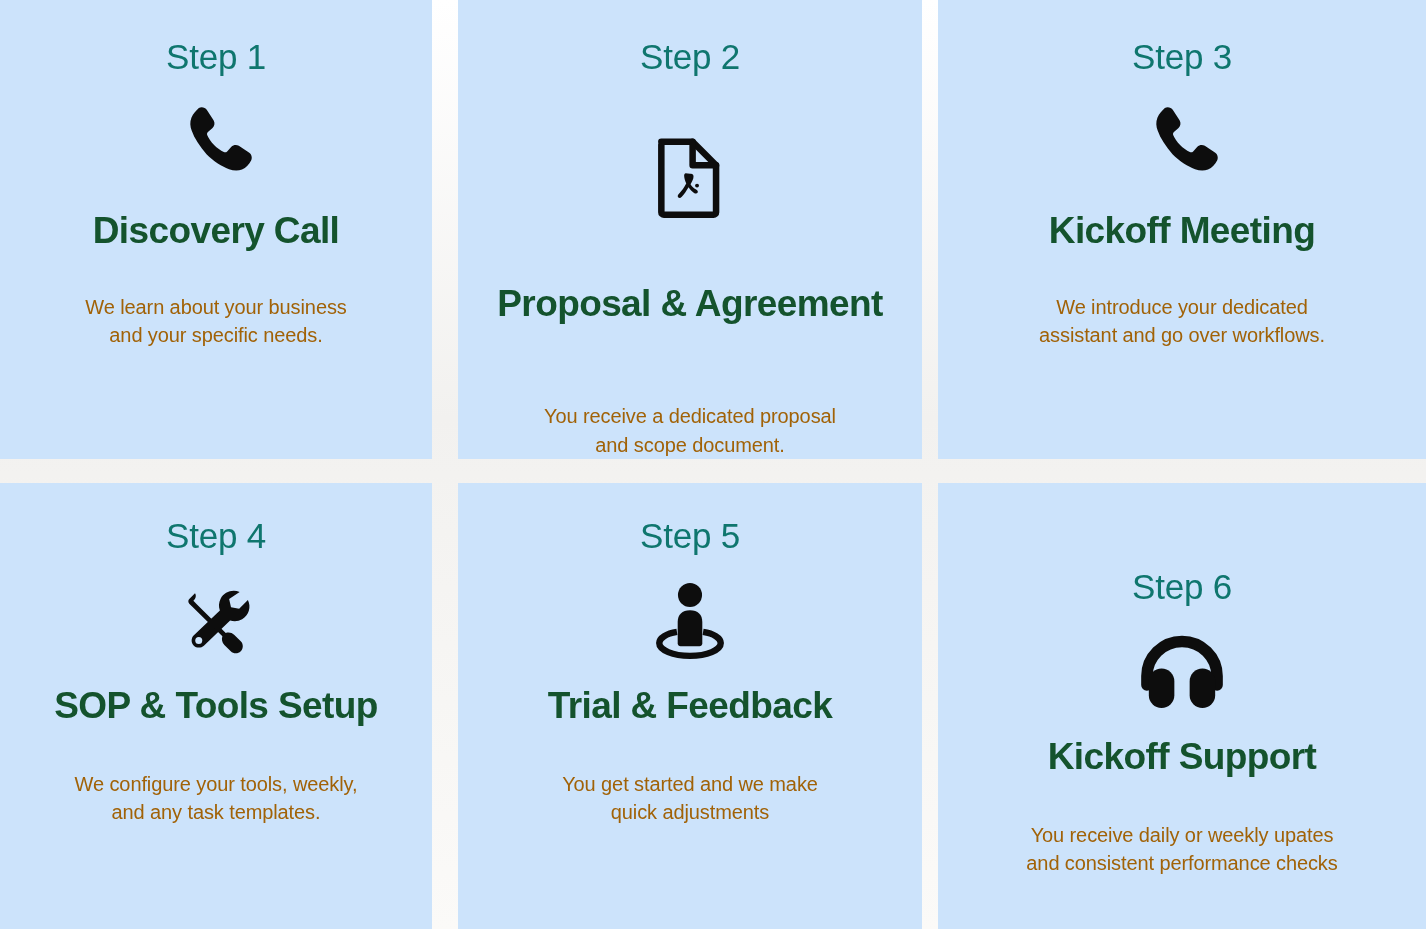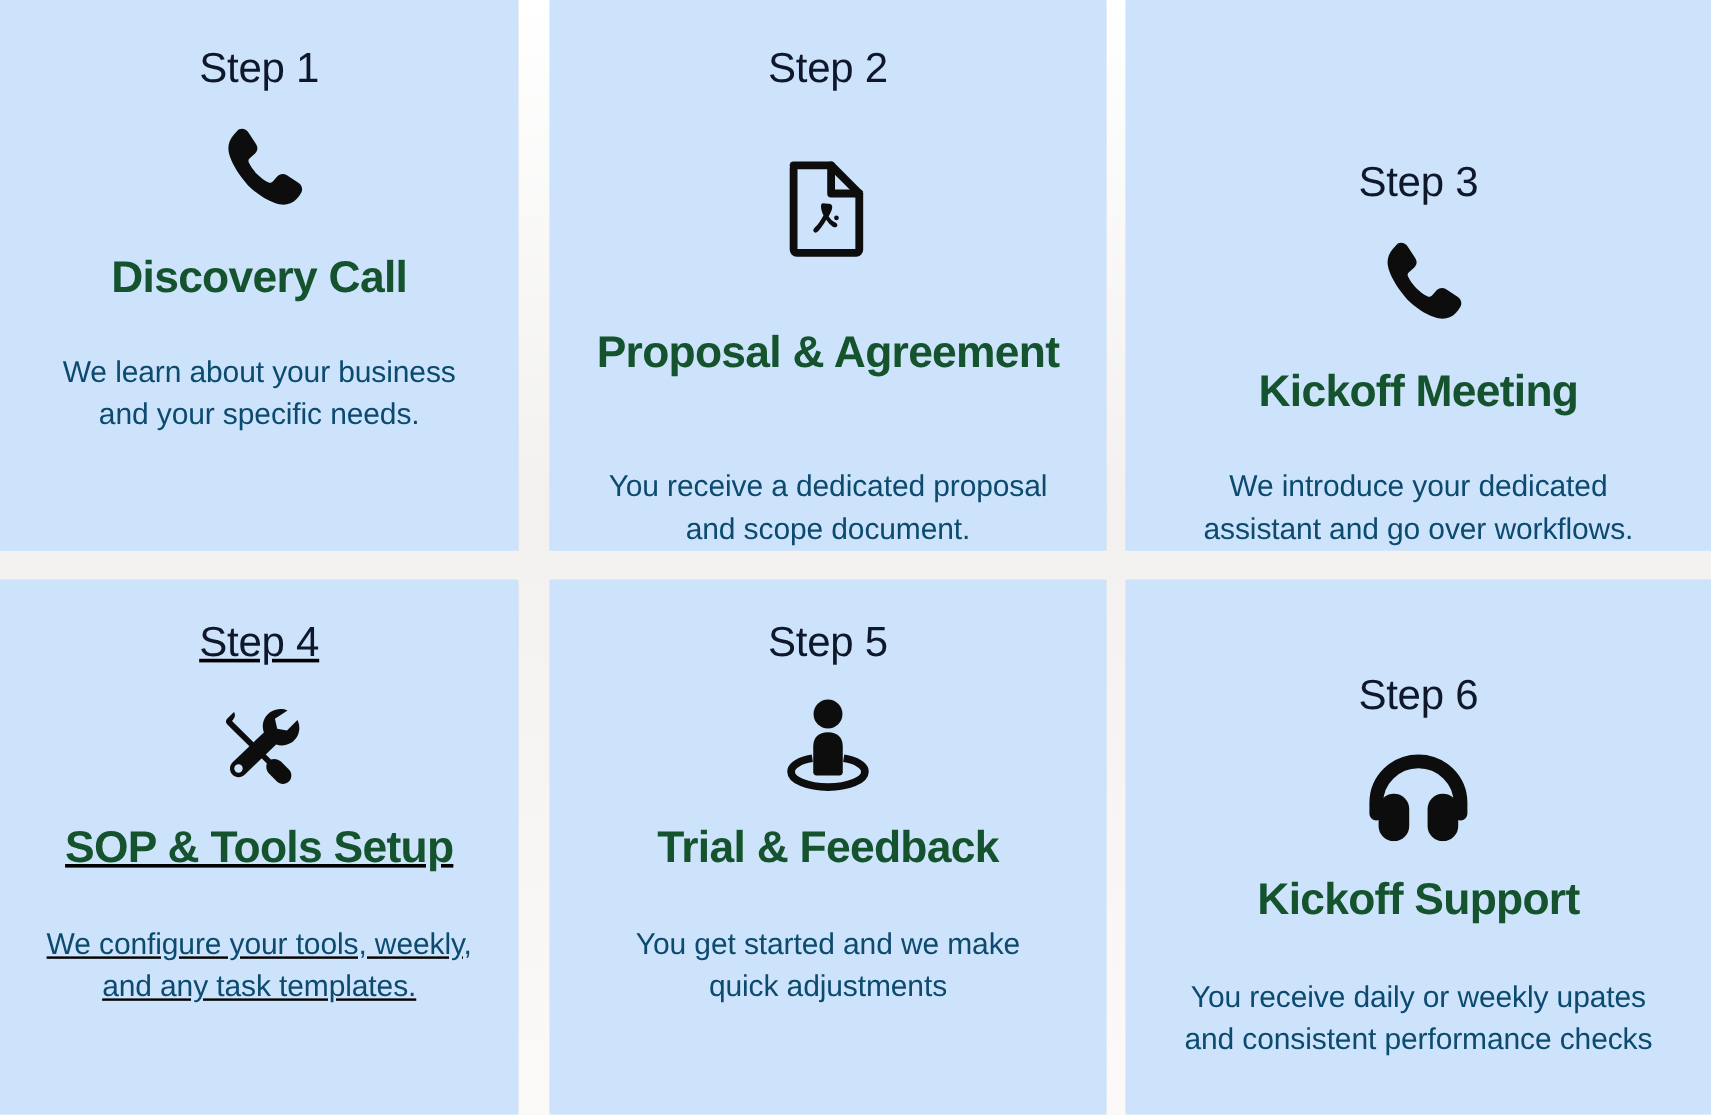--- a/index.html
+++ b/index.html
@@ -49,29 +49,29 @@
     pointer-events: none;
     box-shadow:
       0 0 0 0 rgba(0,0,0,0),
       2px 2px 6px rgba(120,120,120,0.16),
       -2px 2px 6px rgba(120,120,120,0.10);
   }
 
   
   .c1 { grid-column: 1; grid-row: 1; }
   .c2 { grid-column: 3; grid-row: 1; justify-content: space-between; }
-  .c3 { grid-column: 5; grid-row: 1; justify-content: flex-end; }
-  .c4 { grid-column: 1; grid-row: 3; text-decoration: underline; }
+  .c3 { grid-column: 5; grid-row: 1; }
+  .c4 { grid-column: 1; grid-row: 3; }
   .c5 { grid-column: 3; grid-row: 3; }
   .c6 { grid-column: 5; grid-row: 3; justify-content: center; }
 
   .step-label {
     font-size: 35px;
     font-weight: 400;
-    color: #0f172a;
+    color: #0f766e;
     letter-spacing: -0.2px;
     line-height: 1;
     text-align: center;
   }
 
   .icon-wrap {
     display: flex;
     align-items: center;
     justify-content: center;
   }
@@ -82,23 +82,23 @@
     font-size: 37px;
     font-weight: 700;
     color: #14532d;
     letter-spacing: -0.6px;
     line-height: 1.05;
     text-align: center;
     white-space: nowrap;
   }
 
   .card-desc {
-    font-size: 25px;
+    font-size: 20px;
     font-weight: 400;
-    color: #0c4a6e;
+    color: #a16207;
     line-height: 1.42;
     text-align: center;
     letter-spacing: -0.1px;
     white-space: pre-line;
   }
 
   
   .row1 .step-label { margin-top: 39px; }
   .row1 .icon-wrap  { margin-top: 24px; height: 86px; }
   .row1 .card-title { margin-top: 28px; }

